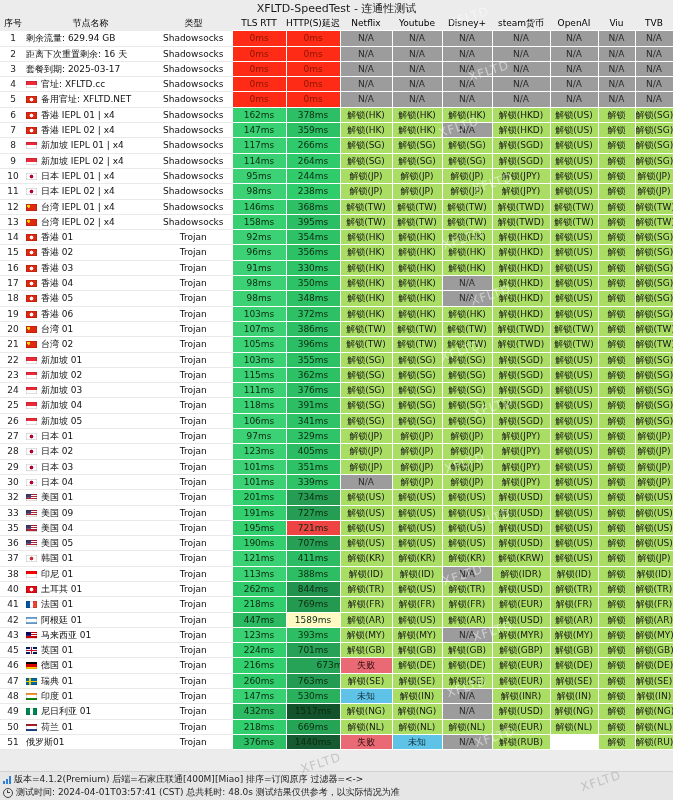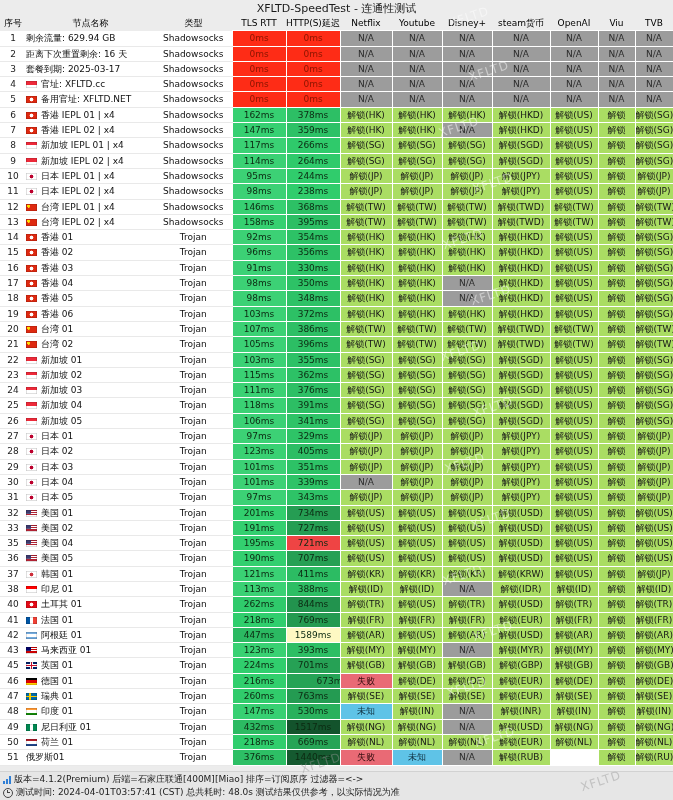--- a/index.html
+++ b/index.html
@@ -489,50 +489,36 @@
           <td class="cell lat" style="background: rgb(46, 195, 103);">339ms</td>
           <td class="cell na">N/A</td>
           <td class="cell ok">解锁(JP)</td>
           <td class="cell ok">解锁(JP)</td>
           <td class="cell ok">解锁(JPY)</td>
           <td class="cell ok">解锁(US)</td>
           <td class="cell ok">解锁</td>
           <td class="cell ok">解锁(JP)</td>
         </tr>
         <tr>
-          <td class="c-idx">31</td>
-          <td class="c-name"><span class="flag" style="background: radial-gradient(circle, rgb(188, 0, 45) 0px, rgb(188, 0, 45) 30%, rgb(255, 255, 255) 31%);"></span><span>日本 05</span></td>
-          <td class="c-type">Trojan</td>
-          <td class="cell lat" style="background: rgb(60, 209, 117);">97ms</td>
-          <td class="cell lat" style="background: rgb(46, 195, 103);">343ms</td>
-          <td class="cell ok">解锁(JP)</td>
-          <td class="cell ok">解锁(JP)</td>
-          <td class="cell ok">解锁(JP)</td>
-          <td class="cell ok">解锁(JPY)</td>
-          <td class="cell ok">解锁(US)</td>
-          <td class="cell ok">解锁</td>
-          <td class="cell ok">解锁(JP)</td>
-        </tr>
-        <tr>
           <td class="c-idx">32</td>
           <td class="c-name"><span class="flag" style="background: linear-gradient(to right, rgb(60, 59, 110) 0px, rgb(60, 59, 110) 42%, transparent 42%) 0px 0px / 100% 55% no-repeat, repeating-linear-gradient(rgb(178, 34, 52) 0px, rgb(178, 34, 52) 1.1px, rgb(255, 255, 255) 1.1px, rgb(255, 255, 255) 2.2px);"></span><span>美国 01</span></td>
           <td class="c-type">Trojan</td>
           <td class="cell lat" style="background: rgb(50, 207, 110);">201ms</td>
           <td class="cell lat" style="background: rgb(37, 157, 83);">734ms</td>
           <td class="cell ok">解锁(US)</td>
           <td class="cell ok">解锁(US)</td>
           <td class="cell ok">解锁(US)</td>
           <td class="cell ok">解锁(USD)</td>
           <td class="cell ok">解锁(US)</td>
           <td class="cell ok">解锁</td>
           <td class="cell ok">解锁(US)</td>
         </tr>
         <tr>
           <td class="c-idx">33</td>
-          <td class="c-name"><span class="flag" style="background: linear-gradient(to right, rgb(60, 59, 110) 0px, rgb(60, 59, 110) 42%, transparent 42%) 0px 0px / 100% 55% no-repeat, repeating-linear-gradient(rgb(178, 34, 52) 0px, rgb(178, 34, 52) 1.1px, rgb(255, 255, 255) 1.1px, rgb(255, 255, 255) 2.2px);"></span><span>美国 02</span></td>
+          <td class="c-name"><span class="flag" style="background: linear-gradient(to right, rgb(60, 59, 110) 0px, rgb(60, 59, 110) 42%, transparent 42%) 0px 0px / 100% 55% no-repeat, repeating-linear-gradient(rgb(178, 34, 52) 0px, rgb(178, 34, 52) 1.1px, rgb(255, 255, 255) 1.1px, rgb(255, 255, 255) 2.2px);"></span><span>美国 09</span></td>
           <td class="c-type">Trojan</td>
           <td class="cell lat" style="background: rgb(51, 207, 111);">191ms</td>
           <td class="cell lat" style="background: rgb(37, 158, 83); margin-left: 28px;">727ms</td>
           <td class="cell ok">解锁(US)</td>
           <td class="cell ok">解锁(US)</td>
           <td class="cell ok">解锁(US)</td>
           <td class="cell ok">解锁(USD)</td>
           <td class="cell ok">解锁(US)</td>
           <td class="cell ok">解锁</td>
           <td class="cell ok">解锁(US)</td>

